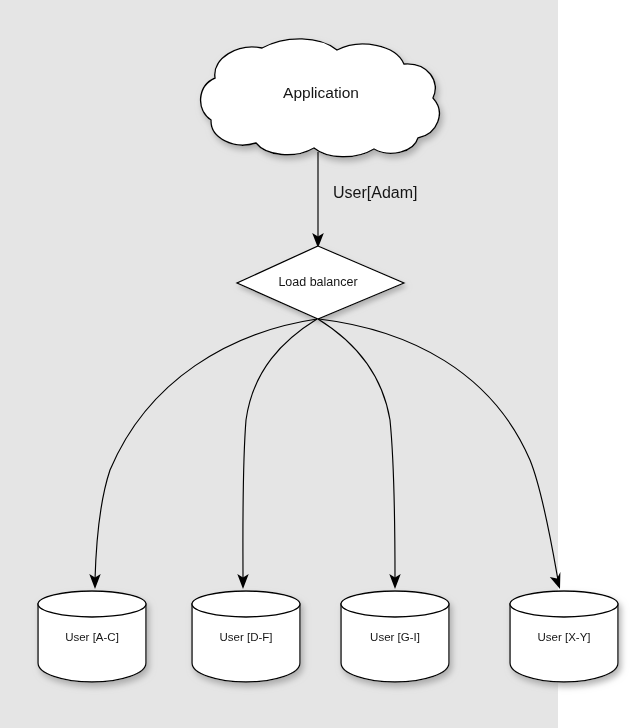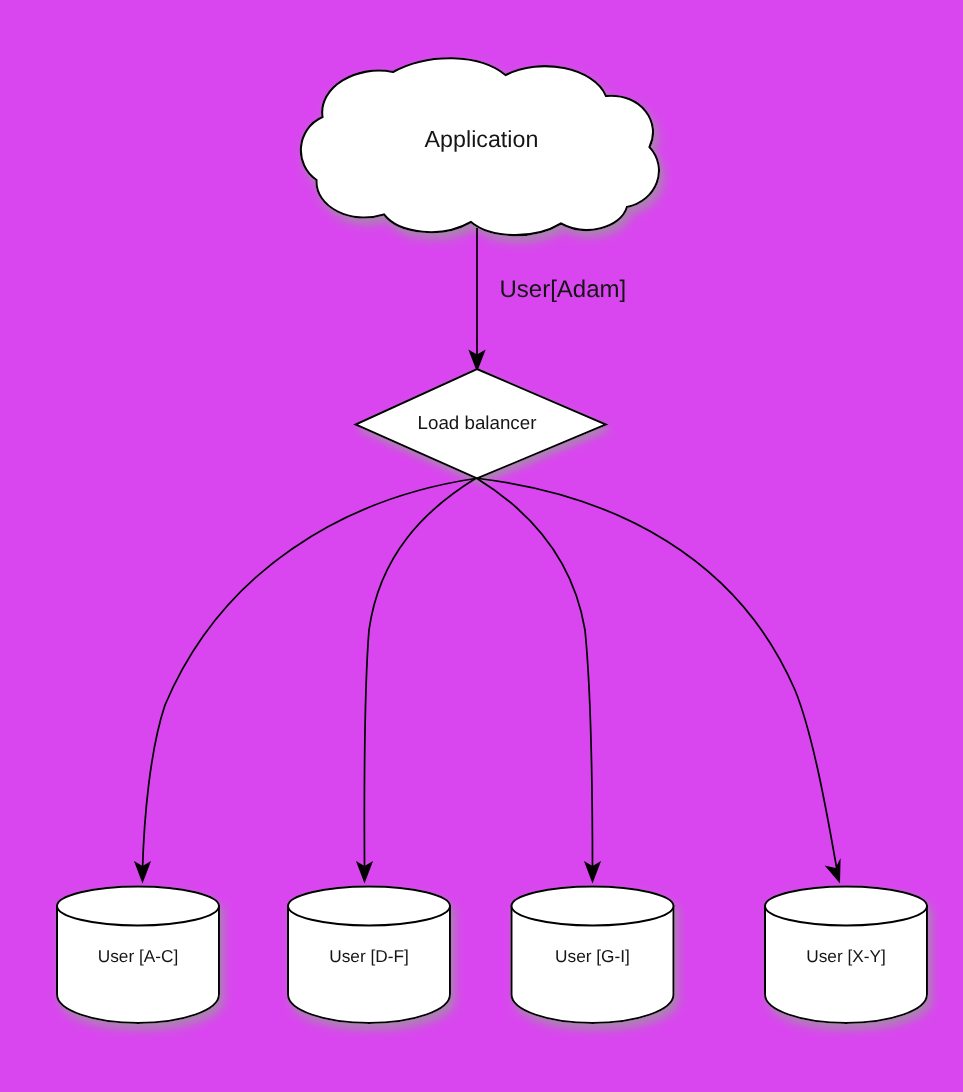--- a/index.html
+++ b/index.html
@@ -9,23 +9,23 @@
   }
   body {
     width: 642px;
     height: 728px;
     overflow: hidden;
     font-family: "Liberation Sans", sans-serif;
     color: #1a1a1a;
   }
   #diagram-canvas {
     position: relative;
-    width: 642px;
+    width: 558px;
     height: 728px;
-    background: #d946ef;
+    background: #e5e5e5;
   }
   svg#diagram-svg {
     display: block;
     width: 642px;
     height: 728px;
   }
   .edge-line {
     fill: none;
     stroke: #000000;
     stroke-width: 1.15;

